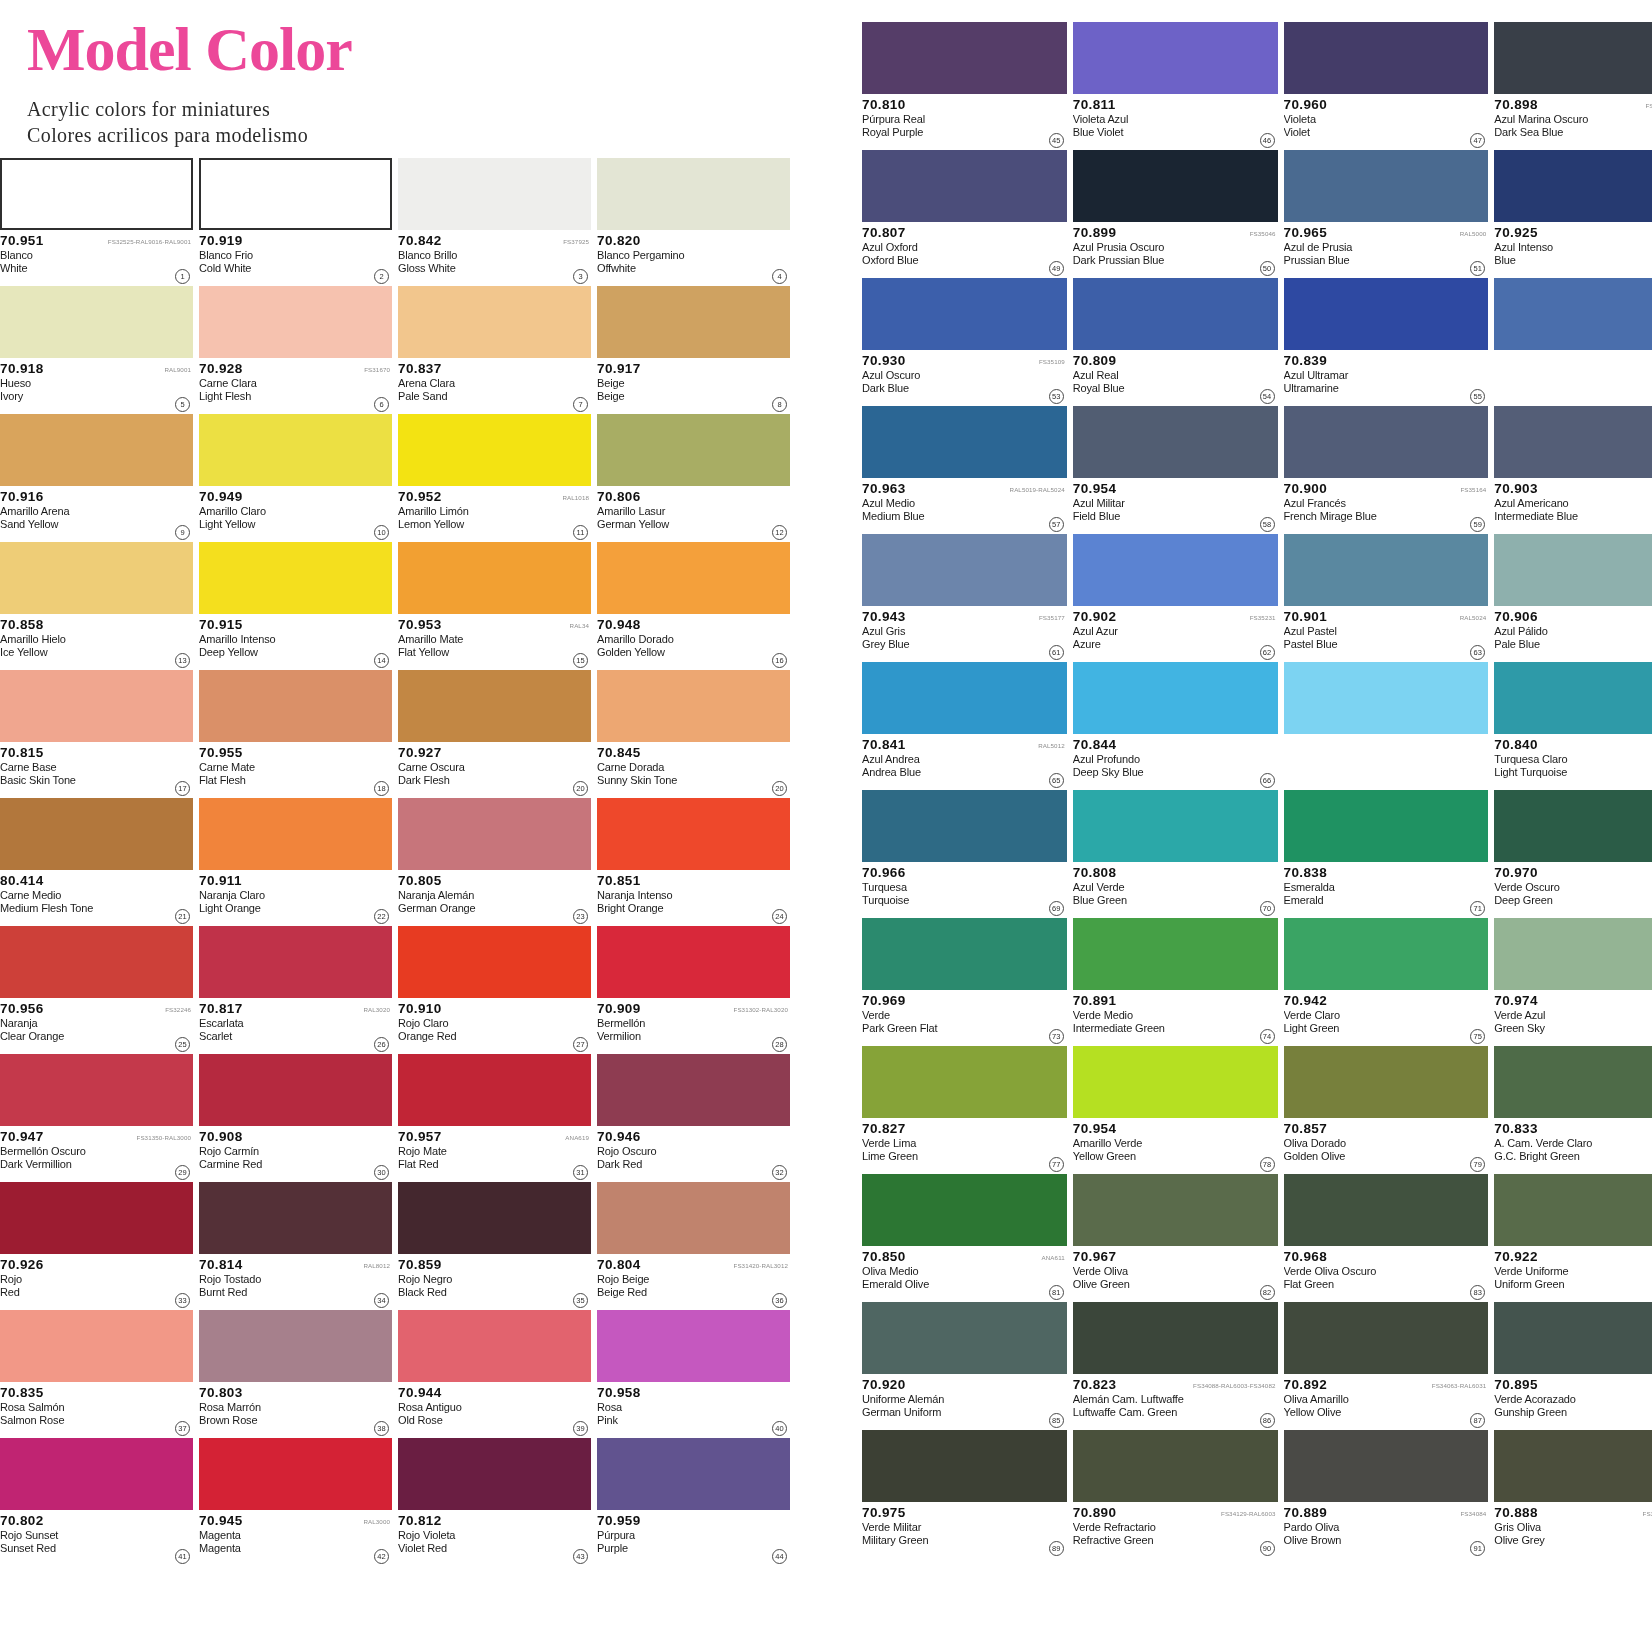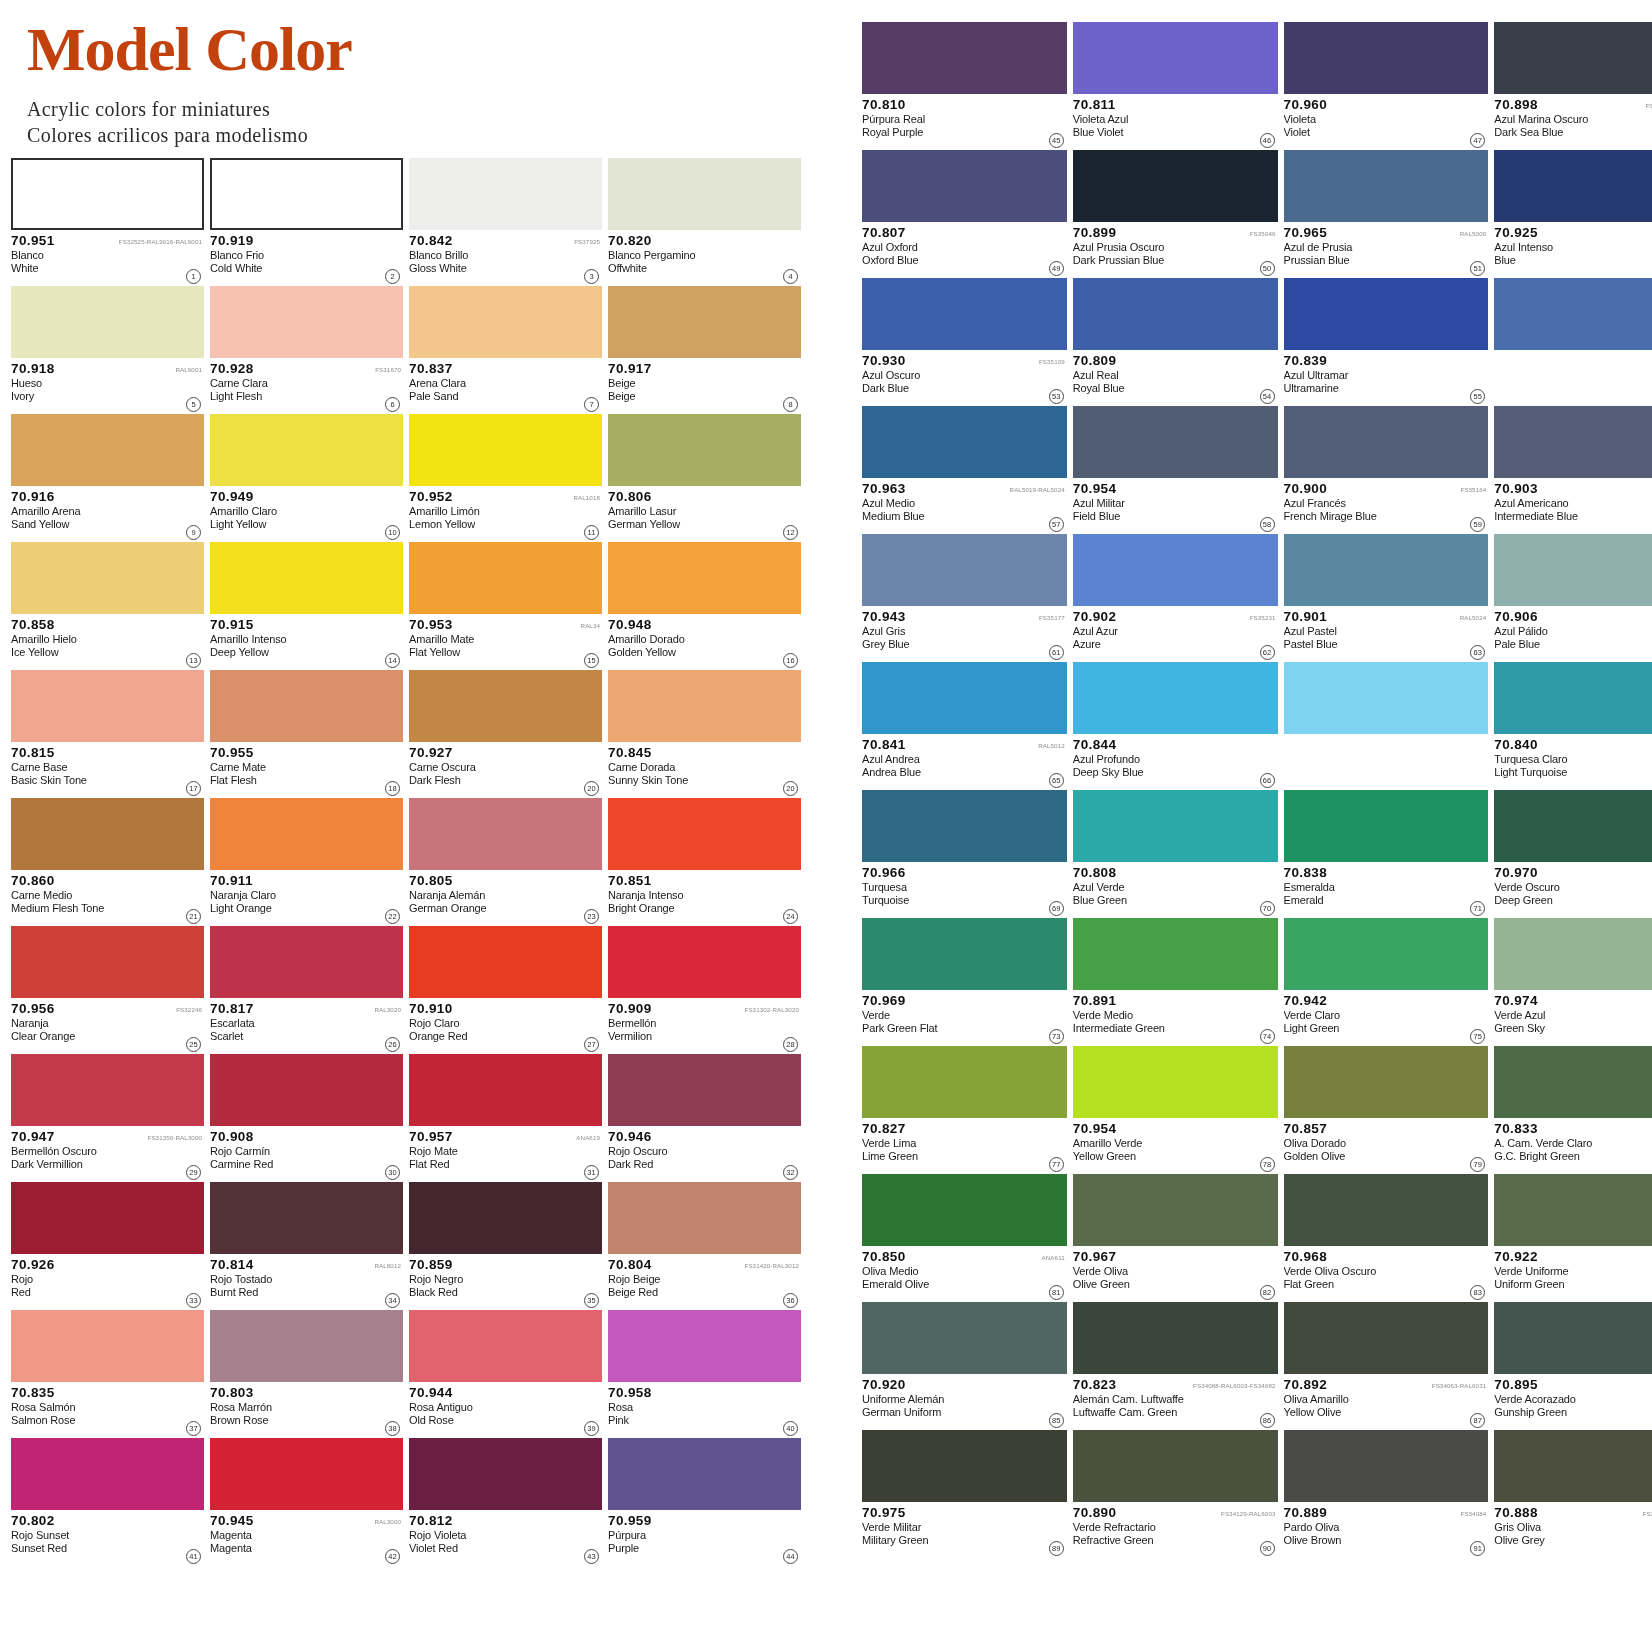--- a/index.html
+++ b/index.html
@@ -16,35 +16,35 @@
     overflow: hidden;
   }
   
   .header { position: absolute; left: 27px; top: 14px; width: 760px; }
   .title {
     font-family: "Liberation Serif", serif;
     font-weight: bold;
     font-size: 62px;
     line-height: 70px;
     letter-spacing: -1px;
-    color: #c2410c;
+    color: #ec4899;
     margin: 0;
   }
   .subtitle-wrap { margin-top: 12px; }
   .subtitle {
     font-family: "Liberation Serif", serif;
     font-size: 20px;
     line-height: 26px;
     color: #2b2b2b;
     letter-spacing: 0.4px;
   }
 
   
   .col { position: absolute; top: 0; }
-  .col-left  { left: 11px;   width: 790px; }
+  .col-left  { left: 0px;   width: 790px; }
   .col-right { left: 862px; width: 837px; }
 
   .grid {
     display: grid;
     grid-template-columns: repeat(4, 1fr);
     column-gap: 6px;
     row-gap: 0px;
   }
 
   .cell {
@@ -394,21 +394,21 @@
               <div class="nm">Carne Dorada</div>
               <div class="nm">Sunny Skin Tone</div>
             </div>
             <div class="idx">20</div>
           </div>
         </div>
         <div class="cell">
           <div class="swatch" style="background: rgb(178, 119, 60);"></div>
           <div class="meta">
             <div class="codeline">
-              <span class="code">70.860</span>
+              <span class="code">80.414</span>
             </div>
             <div class="names">
               <div class="nm">Carne Medio</div>
               <div class="nm">Medium Flesh Tone</div>
             </div>
             <div class="idx">21</div>
           </div>
         </div>
         <div class="cell">
           <div class="swatch" style="background: rgb(241, 132, 59);"></div>

